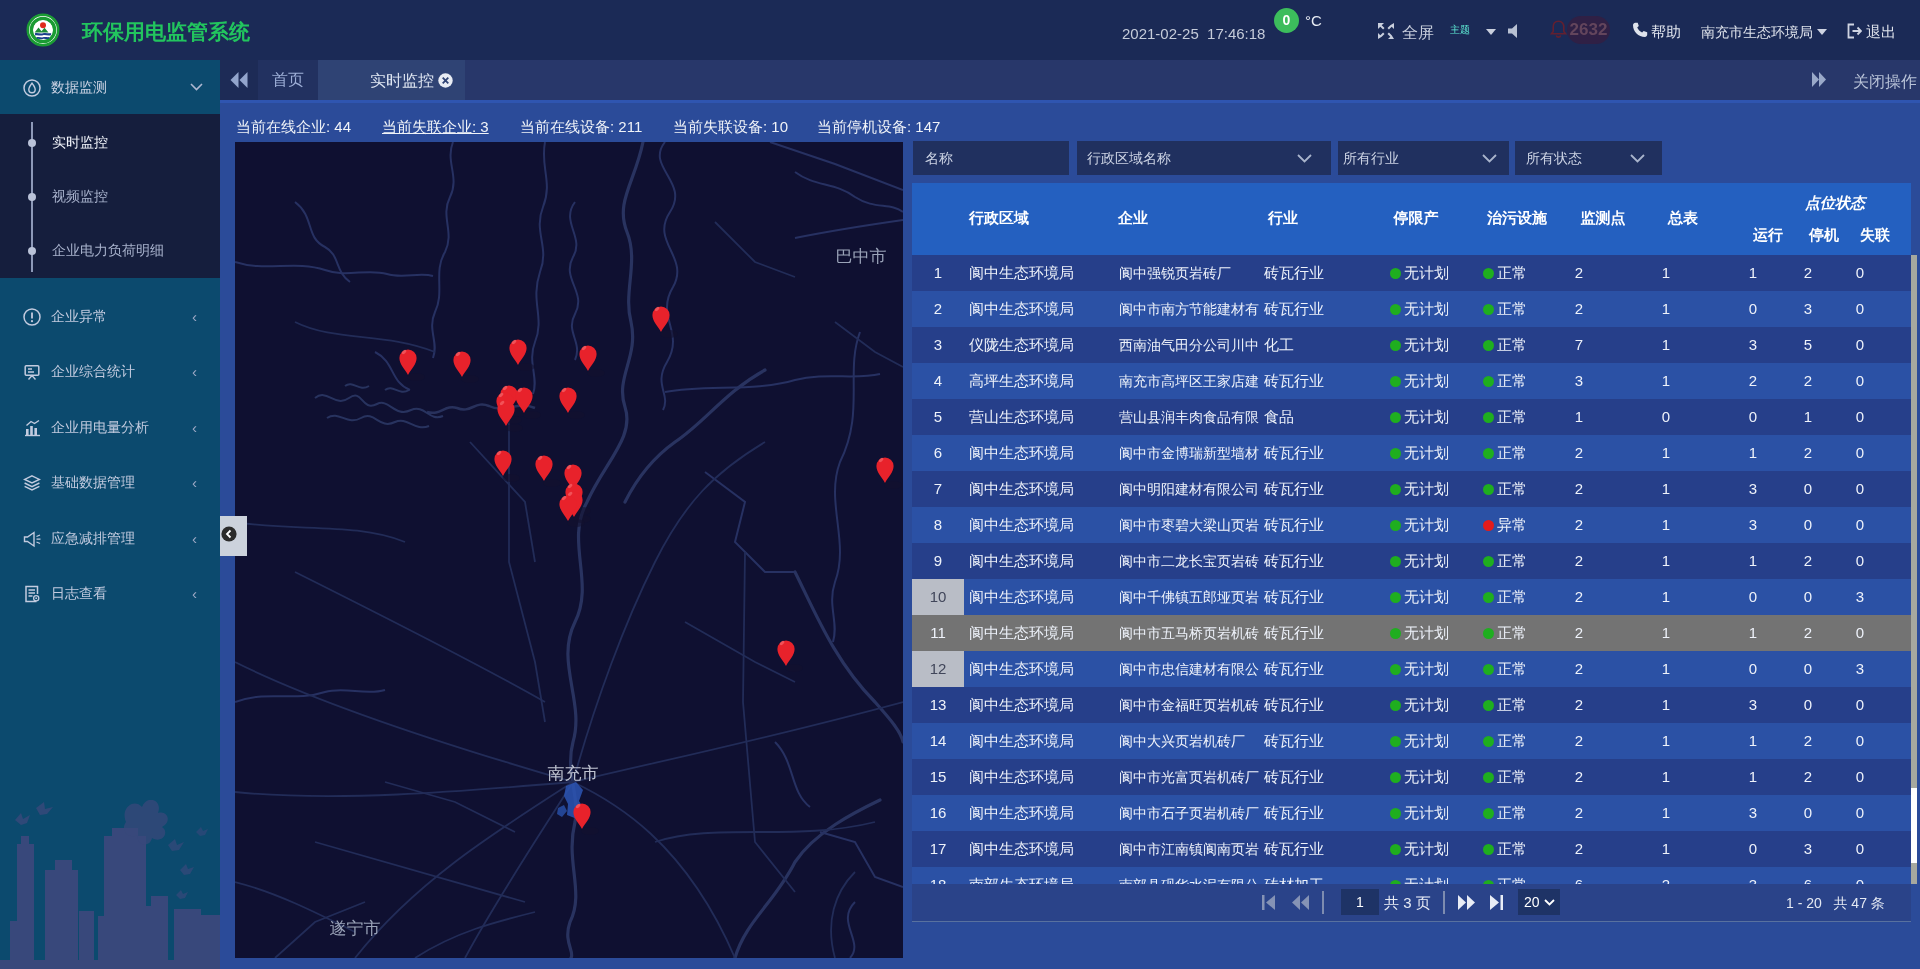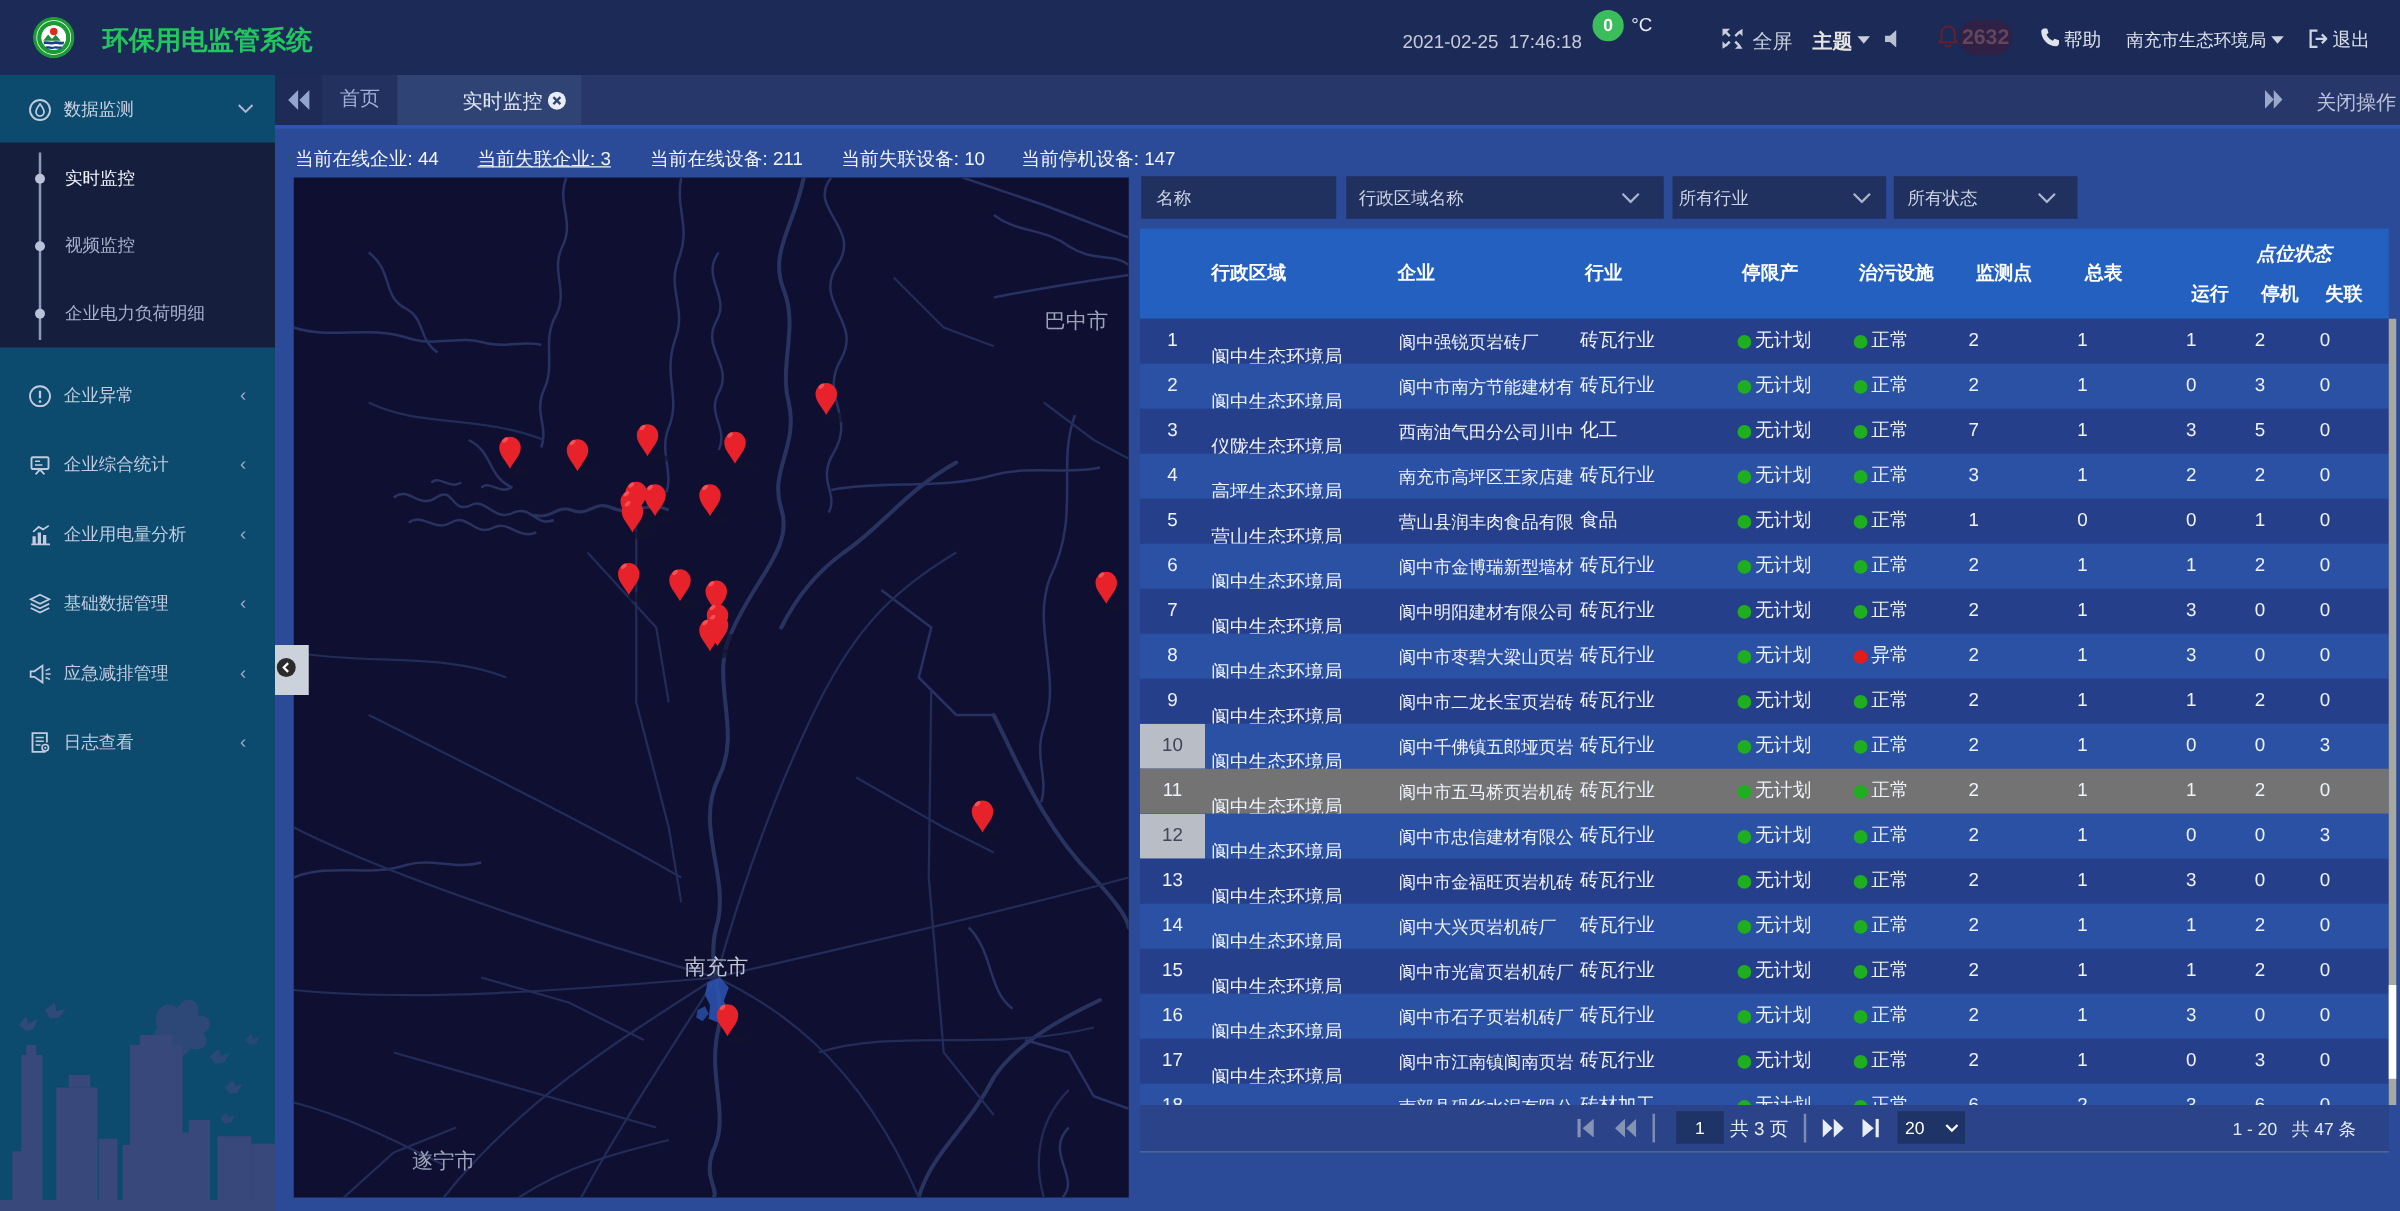--- a/index.html
+++ b/index.html
@@ -9,21 +9,21 @@
 #sidebar{position:absolute;left:0;top:60px;width:220px;height:909px;background:#0c4a6e;overflow:hidden;}
 #tabbar{position:absolute;left:220px;top:60px;width:1700px;height:40px;background:#28376a;}
 #tabhl{position:absolute;left:220px;top:100px;width:1700px;height:3px;background:#2f55b0;}
 #map{position:absolute;left:235px;top:142px;width:668px;height:816px;background:#0f1031;overflow:hidden;}
 .fbox{position:absolute;top:141px;height:34px;background:#20305f;color:#ccd3e4;font-size:14px;line-height:34px;}
 .hd{position:absolute;color:#fff;font-weight:bold;font-size:15px;text-align:center;width:120px;}
 .row{position:absolute;left:912px;width:999px;height:36px;overflow:hidden;font-size:15px;color:#eef2fa;}
 .row span{position:absolute;line-height:36px;}
 .rn{left:0;width:52px;text-align:center;}
 .rngrey{left:0;width:52px;text-align:center;background:#b9bdc6;color:#41465a;height:36px;}
-.c2{left:57px;width:148px;margin-top:13px;}
+.c2{left:57px;width:148px;}
 .c3{left:207px;width:146px;font-size:14px;}
 .c4{left:352px;width:110px;}
 .t5{left:492px;}
 .t6{left:585px;}
 .c7{left:637px;width:60px;text-align:center;}
 .c8{left:724px;width:60px;text-align:center;}
 .c9{left:811px;width:60px;text-align:center;}
 .c10{left:866px;width:60px;text-align:center;}
 .c11{left:918px;width:60px;text-align:center;}
 .dot{position:absolute;width:11px;height:11px;border-radius:50%;top:12.5px;}
@@ -56,21 +56,21 @@
 <div class="t" style="left:1305px;top:12px;font-size:15px;color:#e8ecf4;">°C</div>
 <svg class="ab" style="left:1377px;top:22px" width="18" height="18" viewBox="0 0 18 18">
 <g fill="#c9cfdd">
       <path d="M1,1 L7,1 L4.7,3.3 L7.5,6.1 L6.1,7.5 L3.3,4.7 L1,7 Z"></path>
 <path d="M17,1 L17,7 L14.7,4.7 L11.9,7.5 L10.5,6.1 L13.3,3.3 Z"></path>
 <path d="M17,17 L11,17 L13.3,14.7 L10.5,11.9 L11.9,10.5 L14.7,13.3 Z"></path>
 <path d="M1,17 L1,11 L3.3,13.3 L6.1,10.5 L7.5,11.9 L4.7,14.7 Z"></path>
     </g>
   </svg>
 <div class="t" style="left:1402px;top:23px;font-size:16px;color:#c9cfdd;">全屏</div>
-<div class="t" style="left:1450px;top:23px;font-size:16px;color:#e5e5e5;font-weight:bold;">主题</div>
+<div class="t" style="left:1450px;top:23px;font-size:10px;color:#5eead4;">主题</div>
 <div class="ab" style="left:1486px;top:29px;width:0;height:0;border-left:5px solid transparent;border-right:5px solid transparent;border-top:6px solid #c9cfdd;"></div>
 <svg class="ab" style="left:1508px;top:24px" width="15" height="14" viewBox="0 0 15 14">
 <path d="M0,4.5 L4,4.5 L9,0 L9,14 L4,9.5 L0,9.5 Z" fill="#b8c0d2"></path>
   </svg>
 <svg class="ab" style="left:1550px;top:20px" width="17" height="19" viewBox="0 0 17 19">
 <path d="M8.5,1.2 C5,1.2 3.2,3.8 3.2,7 L3.2,11.5 L1.4,13.8 L15.6,13.8 L13.8,11.5 L13.8,7 C13.8,3.8 12,1.2 8.5,1.2 Z" fill="none" stroke="#632030" stroke-width="1.6"></path>
 <path d="M6.3,15.5 A2.3,2.3 0 0 0 10.7,15.5" fill="none" stroke="#632030" stroke-width="1.6"></path>
   </svg>
 <div class="ab" style="left:1567px;top:16px;width:43px;height:28px;border-radius:14px;background:#2f2045;color:#63455c;font-size:17px;font-weight:bold;text-align:center;line-height:28px;">2632</div>
 <svg class="ab" style="left:1632px;top:22px" width="16" height="16" viewBox="0 0 16 16">
@@ -616,15 +616,15 @@
       <path d="M0,0 L0,15 L8,7.5 Z"></path>
       <path d="M9,0 L9,15 L17,7.5 Z"></path>
     </g>
   </svg>
 <svg class="ab" style="left:1489px;top:895px" width="15" height="15" viewBox="0 0 15 15">
     <g fill="#e9edf6">
       <path d="M1,0 L1,15 L10,7.5 Z"></path>
       <rect x="11.5" y="0" width="2.5" height="15"></rect>
     </g>
   </svg>
-<div class="ab" style="left:1518px;top:889px;width:54px;height:26px;background:#1e3366;color:#fff;font-size:14px;line-height:26px;"><span style="margin-left:6px;">20</span><svg width="11" height="7" viewBox="0 0 11 7" style="position:absolute;right:5px;top:10px;">
+<div class="ab" style="left:1518px;top:889px;width:42px;height:26px;background:#1e3366;color:#fff;font-size:14px;line-height:26px;"><span style="margin-left:6px;">20</span><svg width="11" height="7" viewBox="0 0 11 7" style="position:absolute;right:5px;top:10px;">
       <path d="M1,1 L5.5,5.5 L10,1" fill="none" stroke="#fff" stroke-width="1.8"></path>
     </svg></div>
 <div class="t" style="left:1786px;top:895px;font-size:14px;color:#e4e9f3;">1 - 20&nbsp;&nbsp; 共 47 条</div>
 </body></html>

